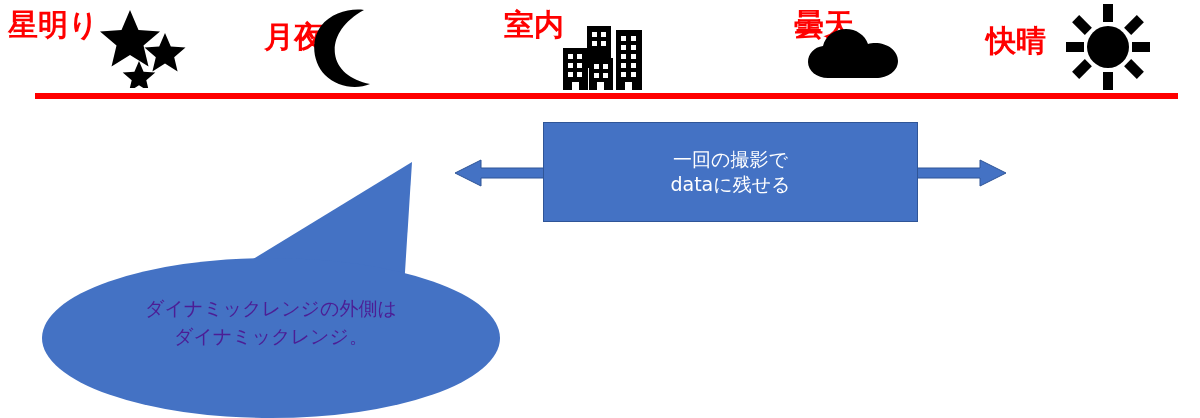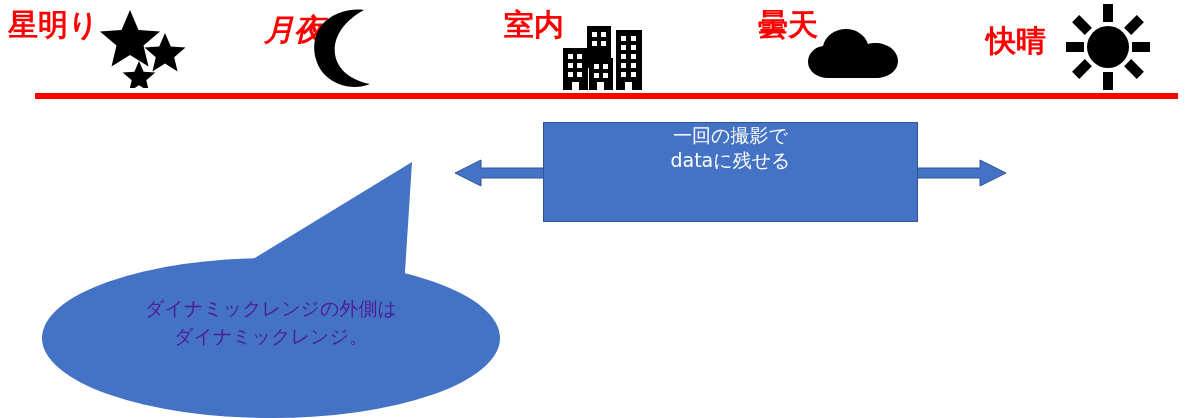--- a/index.html
+++ b/index.html
@@ -51,20 +51,21 @@
     left: 543px;
     top: 122px;
     width: 375px;
     height: 100px;
     background: #4472C4;
     border: 1px solid #2F5597;
     box-sizing: border-box;
     display: flex;
     flex-direction: column;
     align-items: center;
+    justify-content: center;
   }
   #dr-box .line {
     color: #FFFFFF;
     font-size: 19px;
     line-height: 1.32;
     white-space: nowrap;
     font-family: "DejaVu Sans", "Liberation Sans", sans-serif;
   }
 
   
@@ -104,21 +105,21 @@
   <div class="icon-wrap" style="left:97px; top:6px;">
     <svg width="90" height="82" viewBox="0 0 90 82">
       <g fill="#000000">
         <polygon points="33,4 41.5,24 63,25.5 46.5,39.5 51.5,60.5 33,49 14.5,60.5 19.5,39.5 3,25.5 24.5,24"></polygon>
         <polygon points="68,27 73.8,40.6 88.5,41.6 77.2,51.2 80.6,65.5 68,57.6 55.4,65.5 58.8,51.2 47.5,41.6 62.2,40.6"></polygon>
         <polygon points="42,55 46.6,65.8 58.3,66.6 49.3,74.2 52,85.5 42,79.3 32,85.5 34.7,74.2 25.7,66.6 37.4,65.8"></polygon>
       </g>
     </svg>
   </div>
 
-  <div class="cond-label" style="left:264px; top:15px;font-style:italic;">月夜</div>
+  <div class="cond-label" style="left:264px; top:22px;">月夜</div>
   <div class="icon-wrap" style="left:312px; top:8px;">
     <svg width="66" height="80" viewBox="0 0 66 80">
       <path fill="#000000" d="M52,2 C30,14 21,31 23,46 C25,61 38,72 58,76 C44,82 25,79 13,67 C1,55 -2,33 9,18 C19,5 38,0 52,2 Z"></path>
     </svg>
   </div>
 
   <div class="cond-label" style="left:504px; top:10px;">室内</div>
   <div class="icon-wrap" style="left:563px; top:22px;">
     <svg width="92" height="70" viewBox="0 0 92 70">
       <g fill="#000000">
@@ -160,21 +161,21 @@
           <rect x="68" y="32" width="5" height="5"></rect>
         <rect x="58" y="41" width="5" height="5"></rect>
           <rect x="68" y="41" width="5" height="5"></rect>
         <rect x="58" y="50" width="5" height="5"></rect>
           <rect x="68" y="50" width="5" height="5"></rect>
         <rect x="62" y="60" width="7" height="8"></rect>
       </g>
     </svg>
   </div>
 
-  <div class="cond-label" style="left:758px; top:10px;">曇天</div>
+  <div class="cond-label" style="left:794px; top:10px;">曇天</div>
   <div class="icon-wrap" style="left:808px; top:28px;">
     <svg width="90" height="52" viewBox="0 0 90 52">
       <path fill="#000000" d="M20,50 C9,50 0,43 0,34 C0,26 6,19 15,18 C17,8 27,1 38,1 C48,1 57,7 60,16 C62,15 65,15 67,15 C80,15 90,23 90,33 C90,43 80,50 68,50 Z"></path>
     </svg>
   </div>
 
   <div class="cond-label" style="left:986px; top:10px;margin-top:16px;">快晴</div>
   <div class="icon-wrap" style="left:1066px; top:4px;">
     <svg width="84" height="86" viewBox="0 0 84 86">
       <g fill="#000000">

